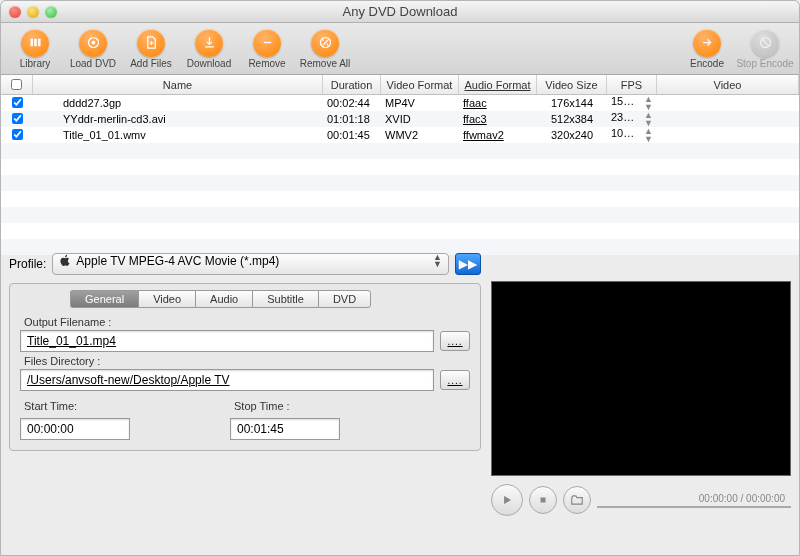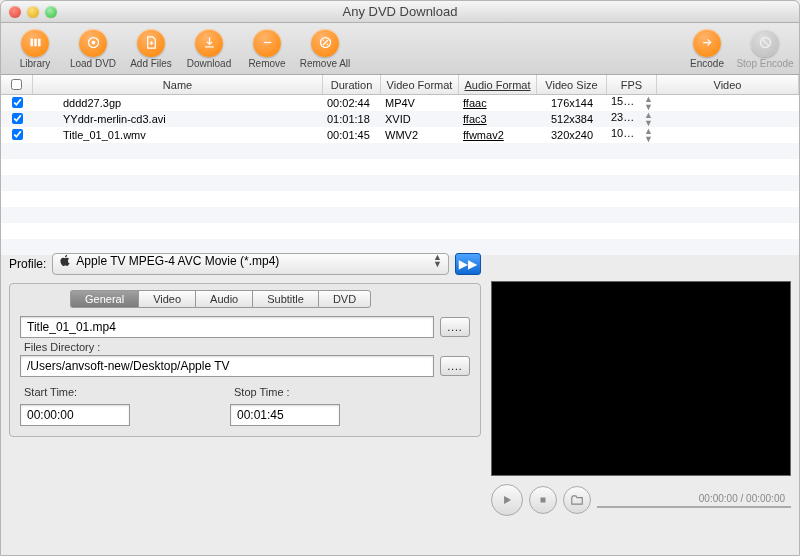--- a/index.html
+++ b/index.html
@@ -50,21 +50,21 @@
 .profile-select .arrows { margin-left:auto; color:#555; font-size:9px; line-height:7px; text-align:center; }
 .apple-icon{width:13px;height:13px;margin-right:4px;}
 .go-btn { width:26px; height:22px; background: linear-gradient(#4ea5ff,#1068d4); border:1px solid #0a54aa; border-radius:3px; display:flex; align-items:center; justify-content:center; color:#fff; font-size:12px; }
 .settings-box { border:1px solid #b5b5b5; border-radius:4px; background:#e8e8e8; padding: 6px 10px 10px; }
 .tabs { display:flex; margin-bottom:8px; margin-left:50px; }
 .tab { font-size:11px; padding:2px 14px; background:linear-gradient(#fdfdfd,#e4e4e4); border:1px solid #999; border-right:none; color:#333; }
 .tab:first-child { border-radius:3px 0 0 3px; }
 .tab:last-child { border-radius:0 3px 3px 0; border-right:1px solid #999; }
 .tab.active { background:linear-gradient(#a0a0a0,#7b7b7b); color:#fff; }
 .field-label { font-size:11px; color:#333; margin:3px 0 2px 4px; }
-.input-row { display:flex; gap:6px; align-items:center; }
+.input-row { display:flex; gap:6px; align-items:center;text-decoration:underline; }
 .text-input { flex:1; height:22px; border:1px solid #999; background:#fff; box-shadow: inset 0 1px 2px rgba(0,0,0,0.15); padding:0 6px; font-size:12px; }
 .browse-btn { width:30px; height:20px; background:linear-gradient(#fdfdfd,#dedede); border:1px solid #999; border-radius:3px; font-size:10px; display:flex; align-items:center; justify-content:center; letter-spacing:1px; }
 .time-row { display:flex; margin-top:6px; gap: 20px; }
 .time-col { display:flex; flex-direction:column; }
 .time-input { width:110px; height:22px; border:1px solid #999; background:#fff; box-shadow: inset 0 1px 2px rgba(0,0,0,0.15); padding:0 6px; font-size:12px; margin-top:4px; }
 .rightpanel { width:300px; }
 .preview { width:100%; height:195px; background:#000; border:1px solid #666; margin-top:28px; }
 .controls { display:flex; align-items:center; gap:6px; margin-top:8px; }
 .ctrl-btn { width:28px; height:28px; border-radius:50%; border:1px solid #aaa; background:linear-gradient(#fafafa,#dcdcdc); display:flex; align-items:center; justify-content:center; color:#888; }
 .ctrl-btn.big { width:32px; height:32px; }
@@ -236,20 +236,21 @@
       <div class="go-btn">▶▶</div>
     </div>
     <div class="settings-box">
       <div class="tabs">
         <div class="tab active">General</div>
         <div class="tab">Video</div>
         <div class="tab">Audio</div>
         <div class="tab">Subtitle</div>
         <div class="tab">DVD</div>
       </div>
+      <div class="field-label">Output Filename :</div>
       <div class="input-row">
         <input class="text-input" value="Title_01_01.mp4" style="">
         <div class="browse-btn">....</div>
       </div>
       <div class="field-label">Files Directory :</div>
       <div class="input-row">
         <input class="text-input" value="/Users/anvsoft-new/Desktop/Apple TV" style="">
         <div class="browse-btn">....</div>
       </div>
       <div class="time-row">

